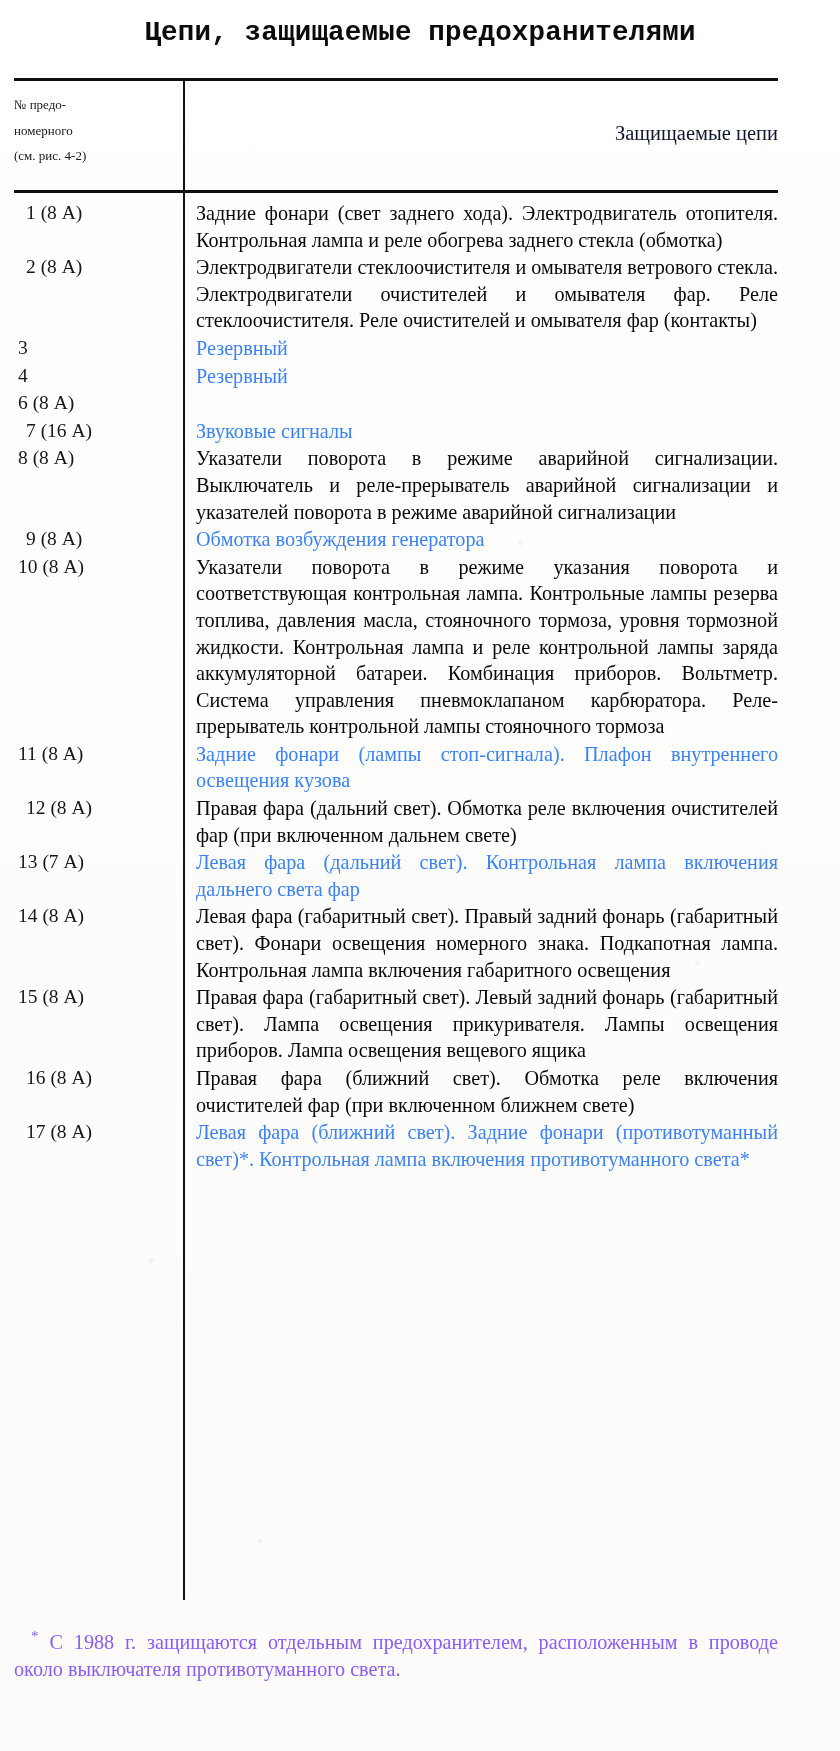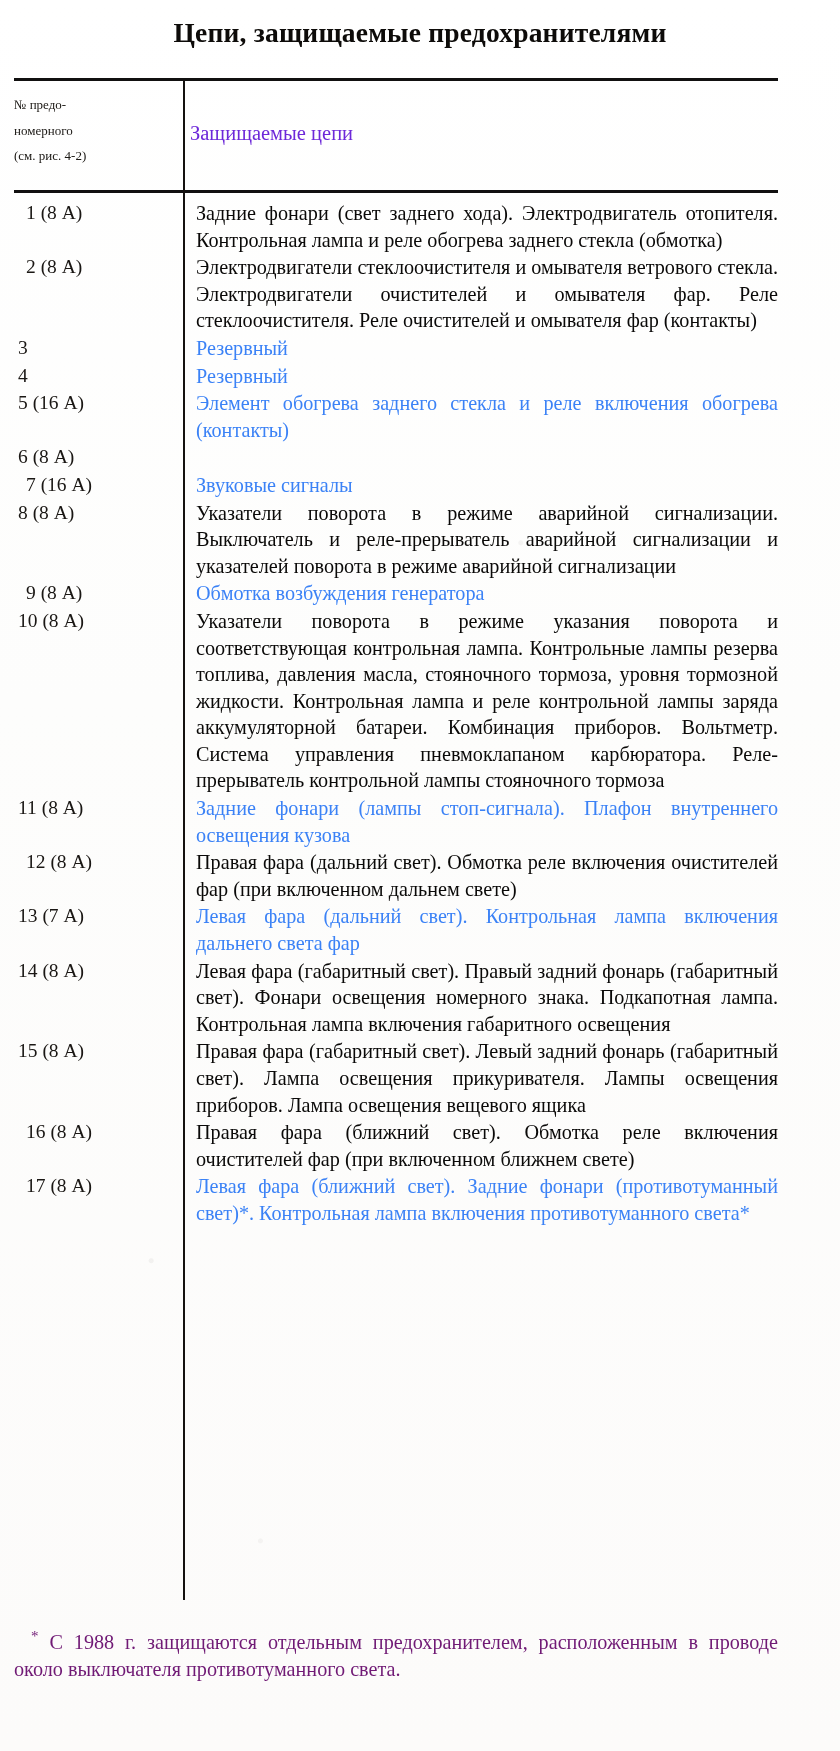--- a/index.html
+++ b/index.html
@@ -31,21 +31,21 @@
   .title {
     position: absolute;
     top: 17px;
     left: 0;
     width: 840px;
     text-align: center;
     font-size: 27.5px;
     font-weight: bold;
     letter-spacing: 0.2px;
     color: #0d0b09;
-    font-family: Liberation Serif, serif;
+    font-family: Liberation Mono, monospace;
   }
 
   
   .rule {
     position: absolute;
     left: 14px;
     width: 764px;
     background: #111010;
   }
   .rule-top    { top: 78px;  height: 2.6px; }
@@ -68,23 +68,23 @@
     width: 168px;
     font-size: 13px;
     line-height: 25.5px;
     color: #1b1814;
   }
   .hdr-circuits {
     position: absolute;
     left: 190px;
     top: 122px;
     width: 588px;
-    text-align: left;
+    text-align: right;
     font-size: 20.5px;
-    color: #6d28d9;
+    color: #0f172a;
   }
 
   
   .rows {
     position: absolute;
     left: 14px;
     top: 200px;
     width: 764px;
   }
   .row {
@@ -122,21 +122,21 @@
 
   .footnote {
     position: absolute;
     left: 14px;
     top: 1629px;
     width: 764px;
     font-size: 20.2px;
     line-height: 26.8px;
     text-align: justify;
     text-align-last: left;
-    color: #701a75;
+    color: #8b5cf6;
   }
   sup.star {
     font-size: 15px;
     vertical-align: super;
     line-height: 0;
   }
 </style>
 </head>
 <body>
 
@@ -171,24 +171,20 @@
   <div class="row">
     <div class="cell-num c-pad2">3</div>
     <div class="cell-txt">Резервный</div>
   </div>
 
   <div class="row">
     <div class="cell-num c-pad2">4</div>
     <div class="cell-txt">Резервный</div>
   </div>
 
-  <div class="row">
-    <div class="cell-num c-pad2">5 (16 А)</div>
-    <div class="cell-txt">Элемент обогрева заднего стекла и реле включения обогрева (контакты)</div>
-  </div>
 
   <div class="row">
     <div class="cell-num c-pad2">6 (8 А)</div>
   </div>
 
   <div class="row">
     <div class="cell-num c-pad1">7 (16 А)</div>
     <div class="cell-txt">Звуковые сигналы</div>
   </div>
 

